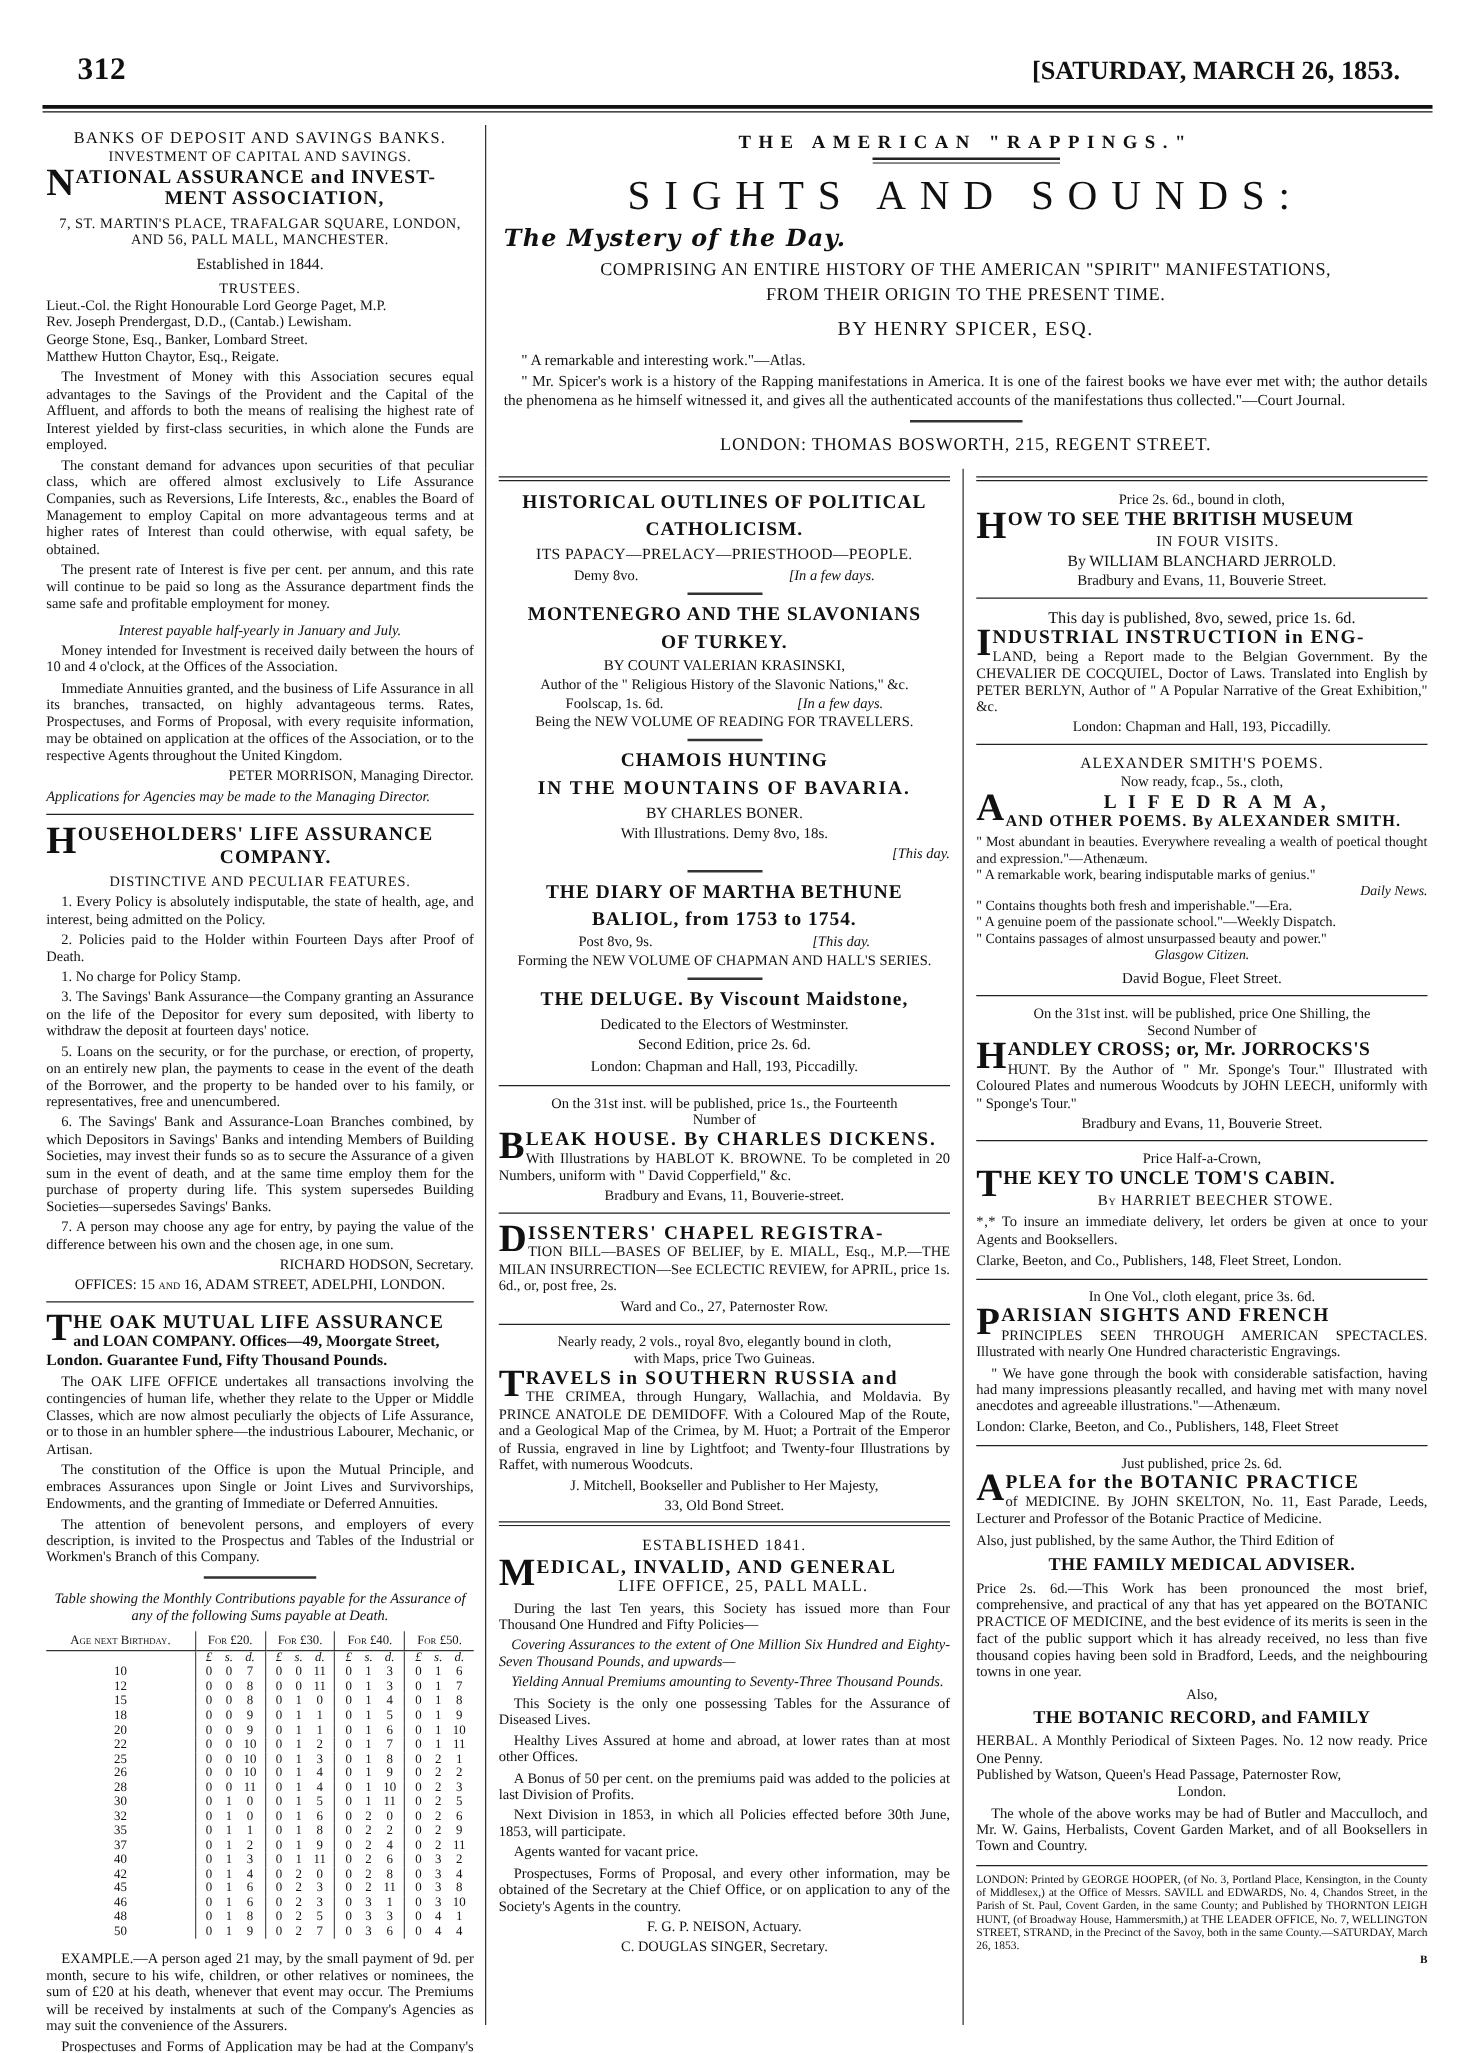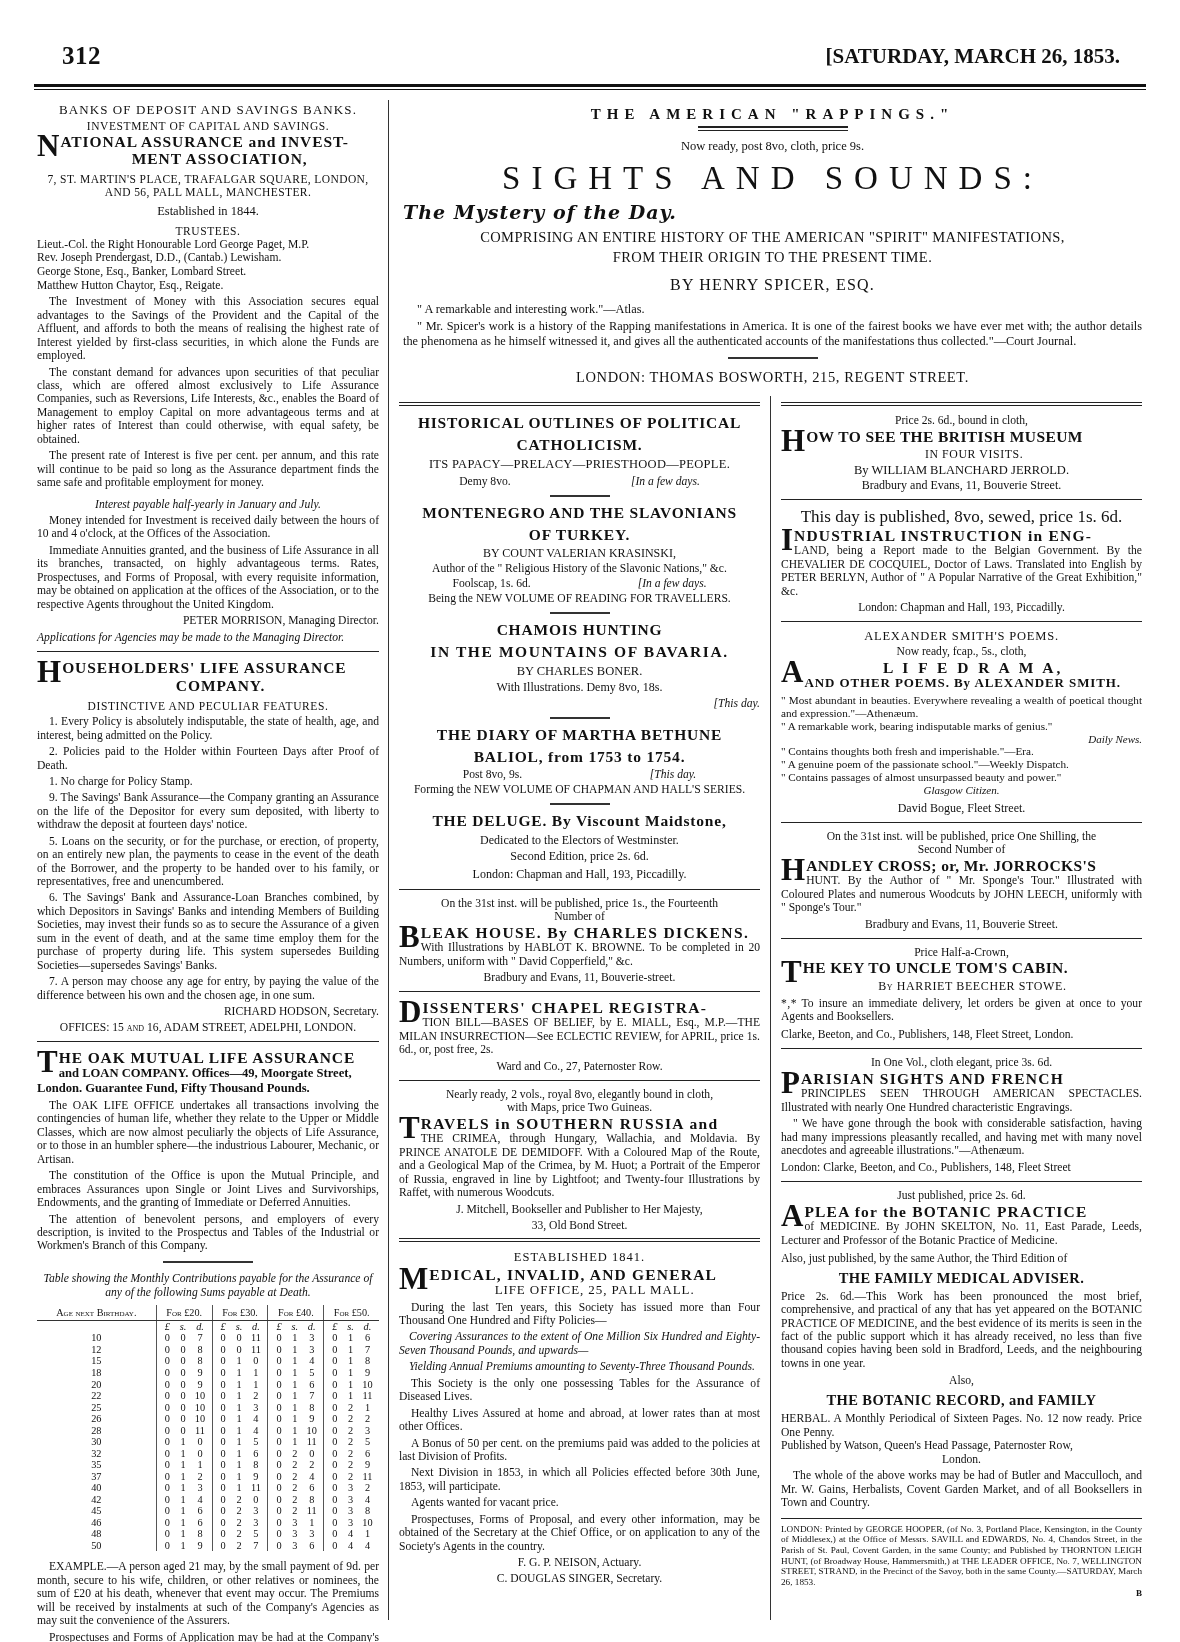--- a/index.html
+++ b/index.html
@@ -180,21 +180,21 @@
       <div>
         <div class="dropwrap">
           <span class="dropcap">H</span>
           <div class="dropline">OUSEHOLDERS' LIFE ASSURANCE</div>
           <div class="dropline center" style="margin-left:-20px">COMPANY.</div>
         </div>
         <div class="hd-sc" style="margin-top:6px">DISTINCTIVE AND PECULIAR FEATURES.</div>
         <p class="body">1. Every Policy is absolutely indisputable, the state of health, age, and interest, being admitted on the Policy.</p>
         <p class="body">2. Policies paid to the Holder within Fourteen Days after Proof of Death.</p>
         <p class="body">1. No charge for Policy Stamp.</p>
-        <p class="body">9. The Savings' Bank Assurance—the Company granting an Assurance on the life of the Depositor for every sum deposited, with liberty to withdraw the deposit at fourteen days' notice.</p>
+        <p class="body">3. The Savings' Bank Assurance—the Company granting an Assurance on the life of the Depositor for every sum deposited, with liberty to withdraw the deposit at fourteen days' notice.</p>
         <p class="body">5. Loans on the security, or for the purchase, or erection, of property, on an entirely new plan, the payments to cease in the event of the death of the Borrower, and the property to be handed over to his family, or representatives, free and unencumbered.</p>
         <p class="body">6. The Savings' Bank and Assurance-Loan Branches combined, by which Depositors in Savings' Banks and intending Members of Building Societies, may invest their funds so as to secure the Assurance of a given sum in the event of death, and at the same time employ them for the purchase of property during life.  This system supersedes Building Societies—supersedes Savings' Banks.</p>
         <p class="body">7. A person may choose any age for entry, by paying the value of the difference between his own and the chosen age, in one sum.</p>
         <div class="sig">RICHARD HODSON, Secretary.</div>
         <div class="sig-c sc" style="font-variant:small-caps;margin-top:3px">OFFICES: 15 and 16, ADAM STREET, ADELPHI, LONDON.</div>
       </div>
 
       <hr class="sep">
 
       <div>
@@ -371,21 +371,20 @@
 
       </div>
 
     </div>
 
     <div class="colrest">
 
       <div class="banner">
         <div class="banner-kicker">THE AMERICAN "RAPPINGS."</div>
         <hr class="banner-rule">
-        <div class="banner-small">Now ready, post 8vo, cloth, price 9s.</div>
         <div class="banner-main">SIGHTS AND SOUNDS:</div>
         <div class="banner-goth">The Mystery of the Day.</div>
         <div class="banner-line">COMPRISING AN ENTIRE HISTORY OF THE AMERICAN "SPIRIT" MANIFESTATIONS,</div>
         <div class="banner-line">FROM THEIR ORIGIN TO THE PRESENT TIME.</div>
         <div class="banner-by">BY HENRY SPICER, ESQ.</div>
         <div class="banner-quote">" A remarkable and interesting work."—Atlas.</div>
         <div class="banner-quote">" Mr. Spicer's work is a history of the Rapping manifestations in America.  It is one of the fairest books we have ever met with; the author details the phenomena as he himself witnessed it, and gives all the authenticated accounts of the manifestations thus collected."—Court Journal.</div>
         <hr class="sep-short">
         <div class="banner-pub">LONDON: THOMAS BOSWORTH, 215, REGENT STREET.</div>
       </div>
@@ -512,21 +511,21 @@
               <span class="dropcap">H</span>
               <div class="dropline" style="letter-spacing:.4px">OW TO SEE THE BRITISH MUSEUM</div>
               <div class="hd-sc" style="margin-left:-20px;font-size:11.8px">IN FOUR VISITS.</div>
             </div>
             <div class="line c" style="clear:both;font-size:12.5px">By WILLIAM BLANCHARD JERROLD.</div>
             <div class="line c" style="font-size:12px">Bradbury and Evans, 11, Bouverie Street.</div>
           </div>
           <hr class="sep">
 
           <div>
-            <div class="line c" style="font-size:17px">This day is published, 8vo, sewed, price 1s. 6d.</div>
+            <div class="line c" style="font-size:13px">This day is published, 8vo, sewed, price 1s. 6d.</div>
             <div class="dropwrap">
               <span class="dropcap">I</span>
               <div class="dropline" style="letter-spacing:1.2px">NDUSTRIAL INSTRUCTION in ENG-</div>
               <div class="dropbody">LAND, being a Report made to the Belgian Government. By the CHEVALIER DE COCQUIEL, Doctor of Laws. Translated into English by PETER BERLYN, Author of " A Popular Narrative of the Great Exhibition," &amp;c.</div>
             </div>
             <div class="sig-c" style="clear:both">London: Chapman and Hall, 193, Piccadilly.</div>
           </div>
           <hr class="sep">
 
           <div>

